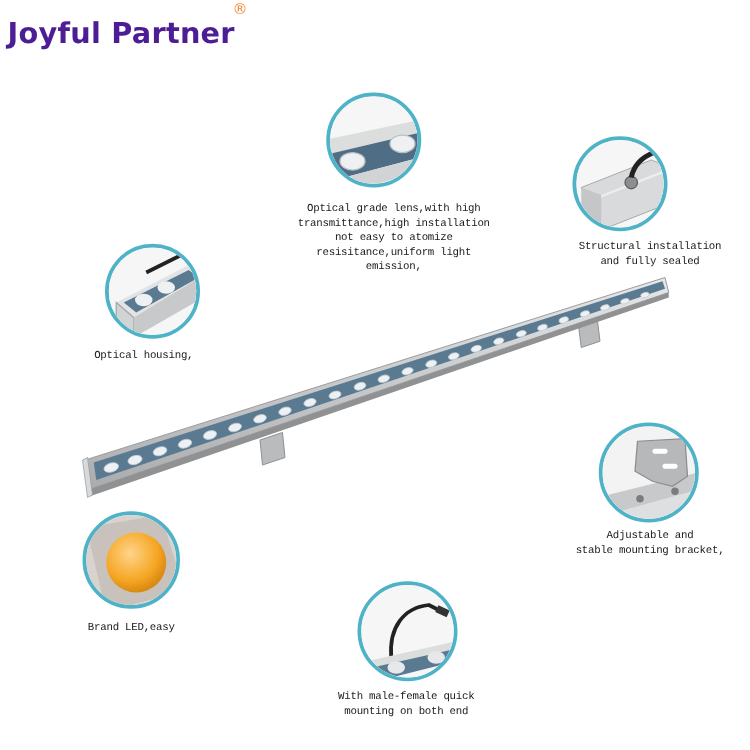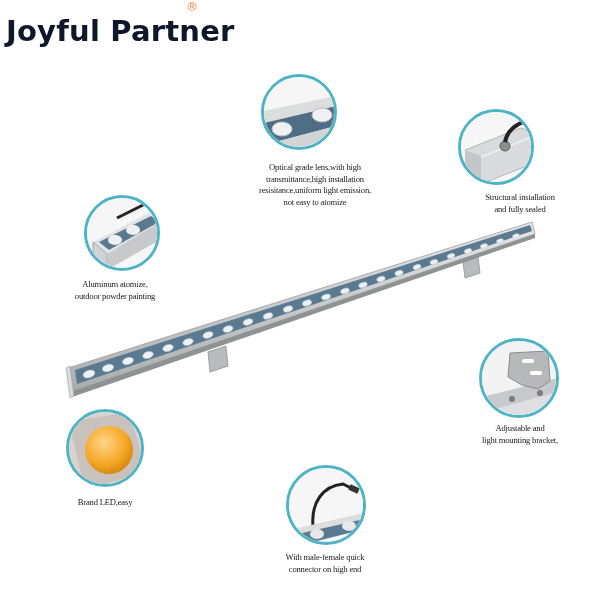--- a/index.html
+++ b/index.html
@@ -1,20 +1,20 @@
 <!DOCTYPE html>
 <html><head>
 <meta charset="utf-8">
 <style>
   html, body { margin:0; padding:0; }
   body { width:600px; height:600px; background:#ffffff; position:relative; overflow:hidden; font-family:"Liberation Sans", sans-serif; }
-  .brand { position:absolute; left:6px; top:14px; font-family:"DejaVu Sans", sans-serif; font-weight:bold; font-size:29px; color:#0f172a; letter-spacing:0.2px; }
+  .brand { position:absolute; left:6px; top:14px; font-family:"DejaVu Sans", sans-serif; font-weight:bold; font-size:23px; color:#4c1d95; letter-spacing:0.2px; }
   .reg { position:absolute; left:186px; top:0px; font-size:12px; color:#f0883a; font-family:"DejaVu Sans", sans-serif; }
   .circle { position:absolute; width:74px; height:74px; border-radius:50%; border:3px solid #4fb3c8; background:#f4f4f4; overflow:hidden; box-sizing:border-box; }
-  .caption { position:absolute; font-family:Liberation Serif, serif; font-size:8.6px; line-height:11.5px; color:#1a1a1a; text-align:center; letter-spacing:-0.2px; }
+  .caption { position:absolute; font-family:Liberation Mono, monospace; font-size:8.6px; line-height:11.5px; color:#1a1a1a; text-align:center; letter-spacing:-0.2px; }
   svg { display:block; }
 </style>
 </head>
 <body>
 
 <div class="brand">Joyful Partner</div>
 <div class="reg">®</div>
 
 <svg style="position:absolute;left:0;top:0" width="600" height="600">
   <defs>
@@ -68,22 +68,22 @@
     <polygon points="0,34 76,18 76,28 0,46" fill="#dcdddd"></polygon>
     <polygon points="0,46 76,28 76,48 0,68" fill="#4f6d85"></polygon>
     <polygon points="0,68 76,48 76,60 0,80" fill="#d2d3d4"></polygon>
     <ellipse cx="18" cy="52" rx="10" ry="7" fill="#eef0f1" stroke="#b8c0c6"></ellipse>
     <ellipse cx="58" cy="38" rx="10" ry="7" fill="#eef0f1" stroke="#b8c0c6"></ellipse>
   </svg>
 </div>
 <div class="caption" style="left:230px;top:162px;width:170px;">
   <div>Optical grade lens,with high</div>
   <div>transmittance,high installation</div>
+  <div>not easy to atomize</div>
   <div>resisitance,uniform light emission,</div>
-  <div>not easy to atomize</div>
 </div>
 
 <div class="circle" style="left:458px;top:109px;width:76px;height:76px;">
   <svg width="76" height="76" viewBox="0 0 76 76">
     <rect width="76" height="76" fill="#f6f6f6"></rect>
     <polygon points="4,38 60,16 76,22 76,50 20,72" fill="#d9dadb" stroke="#a7a9ab" stroke-width="0.8"></polygon>
     <polygon points="4,38 20,44 20,72 4,66" fill="#c4c6c7"></polygon>
     <polygon points="20,44 76,22 76,24 20,46" fill="#eeeeee"></polygon>
     <circle cx="44" cy="34" r="5" fill="#8c8e8f" stroke="#5c5e5f"></circle>
     <path d="M44,30 C46,20 52,14 62,10" stroke="#222" stroke-width="4" fill="none"></path>
@@ -100,39 +100,38 @@
     <polygon points="6,44 64,14 76,22 20,56" fill="#e2e3e4"></polygon>
     <polygon points="12,44 64,18 72,24 22,52" fill="#5a7a92"></polygon>
     <polygon points="6,44 20,56 20,72 6,62" fill="#d1d3d4" stroke="#a3a5a7"></polygon>
     <polygon points="20,56 76,22 76,40 20,72" fill="#c7c9cb"></polygon>
     <ellipse cx="28" cy="42" rx="7" ry="5" fill="#eef0f1"></ellipse>
     <ellipse cx="46" cy="32" rx="7" ry="5" fill="#eef0f1"></ellipse>
     <path d="M30,20 L58,6" stroke="#222" stroke-width="3"></path>
   </svg>
 </div>
 <div class="caption" style="left:30px;top:279px;width:170px;">
-  <div>Aluminum atomize,</div>
-  <div>outdoor powder painting</div>
+  <div>Optical housing,</div>
 </div>
 
 <div class="circle" style="left:479px;top:338px;width:80px;height:80px;">
   <svg width="80" height="80" viewBox="0 0 80 80">
     <rect width="80" height="80" fill="#f3f3f3"></rect>
     <polygon points="0,56 80,36 80,50 0,72" fill="#c7c9ca"></polygon>
     <polygon points="0,72 80,50 80,80 0,80" fill="#dedfe0"></polygon>
     <polygon points="28,12 66,10 68,40 56,48 40,44 26,36" fill="#b6b8b9" stroke="#8b8d8f"></polygon>
     <rect x="40" y="18" width="12" height="4" rx="2" fill="#ffffff"></rect>
     <rect x="48" y="30" width="12" height="4" rx="2" fill="#ffffff"></rect>
     <circle cx="30" cy="58" r="3" fill="#7a7c7e"></circle>
     <circle cx="58" cy="52" r="3" fill="#7a7c7e"></circle>
   </svg>
 </div>
 <div class="caption" style="left:440px;top:423px;width:160px;">
   <div>Adjustable and</div>
-  <div>light mounting bracket,</div>
+  <div>stable mounting bracket,</div>
 </div>
 
 <div class="circle" style="left:66px;top:409px;width:78px;height:78px;">
   <svg width="78" height="78" viewBox="0 0 78 78">
     <defs>
       <radialGradient id="ledg" cx="0.4" cy="0.35" r="0.65">
         <stop offset="0" stop-color="#ffd48a"></stop>
         <stop offset="0.7" stop-color="#f5a623"></stop>
         <stop offset="1" stop-color="#d98a12"></stop>
       </radialGradient>
@@ -152,14 +151,14 @@
     <path d="M24,58 C22,34 34,18 54,16 L66,22" stroke="#222" stroke-width="3" fill="none"></path>
     <rect x="60" y="18" width="10" height="6" fill="#333" transform="rotate(25 65 21)"></rect>
     <polygon points="0,62 80,44 80,56 0,76" fill="#dcdddd"></polygon>
     <polygon points="0,68 80,50 80,60 0,80" fill="#5a7a92"></polygon>
     <ellipse cx="28" cy="66" rx="7" ry="5" fill="#e6e8ea"></ellipse>
     <ellipse cx="60" cy="58" rx="7" ry="5" fill="#e6e8ea"></ellipse>
   </svg>
 </div>
 <div class="caption" style="left:250px;top:552px;width:150px;">
   <div>With male-female quick</div>
-  <div>connector on high end</div>
+  <div>mounting on both end</div>
 </div>
 
 </body></html>

